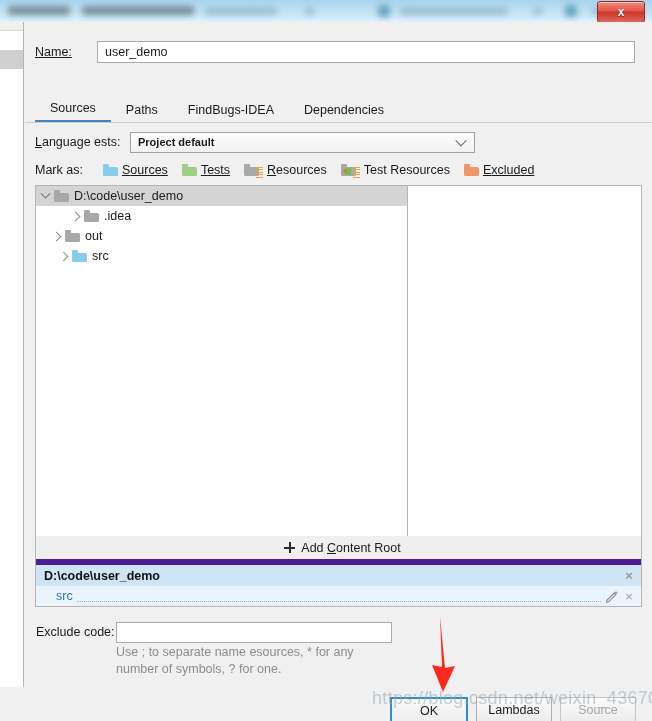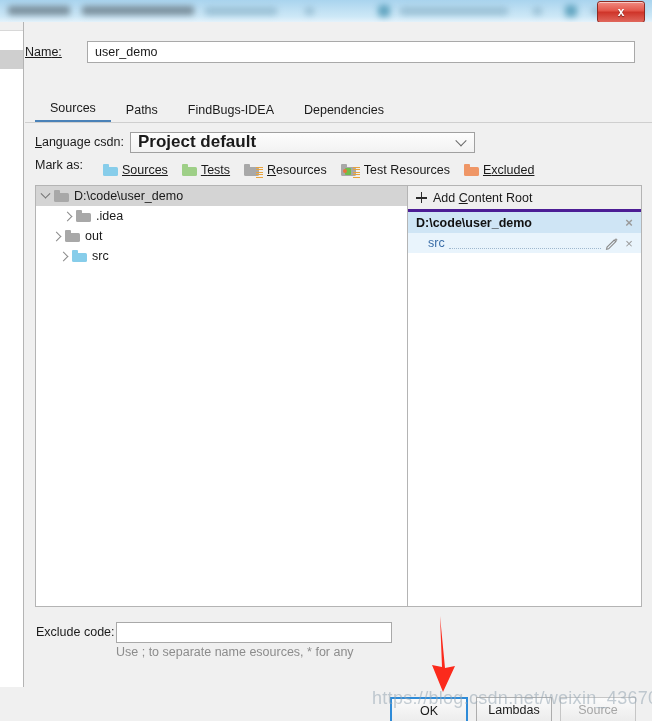--- a/index.html
+++ b/index.html
@@ -56,21 +56,21 @@
     background: #f0f0f0;
   }
 
   
   .name-row {
     position: absolute; left: 0; top: 15px; width: 627px; height: 30px;
     display: flex; align-items: center;
   }
   .lbl { font-size: 12.5px; color: #1a1a1a; }
   .u { text-decoration: underline; }
-  .name-label { width: 62px; padding-left: 0; text-decoration: underline; }
+  .name-label { width: 62px; padding-left: 10px; text-decoration: underline; }
   .name-input {
     flex: 1; height: 22px; margin-right: 17px;
     border: 1px solid #a9a9a9; background: #fff;
     font-family: "Liberation Sans", sans-serif; font-size: 12.5px;
     color: #1a1a1a; padding: 0 7px; box-sizing: border-box; outline: none;
   }
 
   
   .tabs {
     position: absolute; left: 10px; top: 77px; width: 617px; height: 23px;
@@ -89,63 +89,63 @@
   
   .lang-row {
     position: absolute; left: 0; top: 108px; width: 627px; height: 24px;
     display: flex; align-items: center;
   }
   .lang-label { padding-left: 10px; width: 95px; }
   .combo {
     width: 345px; height: 21px; border: 1px solid #a0a0a0;
     background: linear-gradient(to bottom,#fdfdfd,#f2f2f2);
     display: flex; align-items: center; padding: 0 0 0 7px; box-sizing: border-box;
-    font-size: 17px; cursor: pointer; position: relative;
+    font-size: 11px; cursor: pointer; position: relative;
   }
   .combo .v1 { color: #1a1a1a; font-weight: bold; }
   .combo .v2 { color: #9b9b9b; margin-left: 4px; }
   .combo .arrow {
     position: absolute; right: 9px; top: 50%; margin-top: -2px;
     width: 7px; height: 7px; border-right: 1.4px solid #6a6a6a; border-bottom: 1.4px solid #6a6a6a;
     transform: translateY(-40%) rotate(45deg);
   }
 
   
   .mark-row {
     position: absolute; left: 0; top: 136px; width: 627px; height: 24px;
-    display: flex; 
+    display: flex; align-items: center;
   }
   .mark-label { padding-left: 10px; width: 68px; }
   .mark-item { display: flex; align-items: center; margin-right: 14px; cursor: pointer; }
   .mark-item .mlbl { font-size: 12.5px; margin-left: 4px; }
 
   .fld { width: 15px; height: 12px; position: relative; display: inline-block; }
   .fld .tab-t { position: absolute; left: 0; top: 0; width: 6px; height: 3px; border-radius: 1px 1px 0 0; }
   .fld .bdy { position: absolute; left: 0; top: 2.5px; width: 15px; height: 9.5px; border-radius: 0 1.5px 1.5px 1.5px; }
   .lines { position: absolute; right: -4px; bottom: 0; width: 7px; height: 9px; }
   .lines i { display: block; height: 1px; background: #e8a33d; margin-bottom: 1.4px; width: 100%; }
 
   
   .split {
     position: absolute; left: 10px; top: 163px; width: 607px; height: 422px;
     border: 1px solid #b4b4b4; background: #fff; box-sizing: border-box;
-    display: flex; overflow: hidden;
+    display: flex; overflow: hidden; flex-direction: column;
   }
   .tree-pane { width: 372px; height: 100%; background: #fff; border-right: 1px solid #b4b4b4; box-sizing: border-box; }
   .root-row { background: #d4d4d4; }
   .tree-row { display: flex; align-items: center; height: 20px; font-size: 12.5px; cursor: pointer; }
   .tw { width: 18px; display: flex; align-items: center; justify-content: center; }
   .tw .chev-d { width: 6px; height: 6px; border-right: 1.5px solid #6e6e6e; border-bottom: 1.5px solid #6e6e6e; transform: rotate(45deg) translate(-2px,-2px); }
   .tw .chev-r { width: 6px; height: 6px; border-right: 1.5px solid #8a8a8a; border-top: 1.5px solid #8a8a8a; transform: rotate(45deg); }
   .tree-row .fld { margin-right: 5px; }
 
   .right-pane { flex: 1; height: 100%; background: #fff; }
   .add-root {
     display: flex; align-items: center; height: 23px; padding-left: 8px;
-    background: #efefef; border-bottom: 3px solid #4c1d95; font-size: 12.5px; cursor: pointer;
+    background: #efefef; border-bottom: 6px solid #4c1d95; font-size: 12.5px; cursor: pointer; justify-content: center;
   }
   .plus { position: relative; width: 11px; height: 11px; margin-right: 6px; }
   .plus:before, .plus:after { content:""; position: absolute; background: #2b2b2b; }
   .plus:before { left: 0; top: 5px; width: 11px; height: 1.6px; }
   .plus:after { left: 4.7px; top: 0; width: 1.6px; height: 11px; }
 
   .cr-row {
     display: flex; align-items: center; height: 21px; padding-left: 8px;
     background: #cfe5f5; font-weight: bold; font-size: 12.5px; color: #111;
   }
@@ -227,21 +227,21 @@
 
       <div class="tabs">
         <div class="tab active">Sources</div>
         <div class="tab">Paths</div>
         <div class="tab">FindBugs-IDEA</div>
         <div class="tab">Dependencies</div>
       </div>
       <div class="tabs-line"></div>
 
       <div class="lang-row">
-        <div class="lbl lang-label"><span class="u">L</span><span>anguage csdn:</span></div>
+        <div class="lbl lang-label"><span class="u">L</span><span>anguage ests:</span></div>
         <div class="combo">
           <span class="v1">Project default</span>
           <span class="arrow"></span>
         </div>
       </div>
 
       <div class="mark-row">
         <div class="lbl mark-label">Mark as:</div>
 
         <div class="mark-item">
@@ -308,21 +308,21 @@
             <span class="tw">
                 <span class="chev-d"></span>
               </span>
             <span class="fld">
               <span class="tab-t" style="background:#a8a8a8"></span>
                 <span class="bdy" style="background:#a8a8a8"></span>
             </span>
             <span>D:\code\user_demo</span>
           </div>
 
-          <div class="tree-row" style="padding-left:22px">
+          <div class="tree-row" style="padding-left:30px">
             <span class="tw">
                 <span class="chev-r"></span>
               </span>
             <span class="fld">
               <span class="tab-t" style="background:#a8a8a8"></span>
                 <span class="bdy" style="background:#a8a8a8"></span>
             </span>
             <span>.idea</span>
           </div>
 
@@ -375,20 +375,21 @@
         </div>
       </div>
 
       <div class="excl-wrap">
         <div class="excl-row">
           <div class="lbl excl-label">Exclude code:</div>
           <input class="excl-input" type="text" value="" style="">
         </div>
         <div class="excl-hint">
           <div>Use ; to separate name esources, * for any</div>
+          <div>number of symbols, ? for one.</div>
         </div>
       </div>
 
       <div class="btnbar">
         <div class="btn focused">OK</div>
         <div class="btn">Lambdas</div>
         <div class="btn disabled">Source</div>
       </div>
 
     </div>

